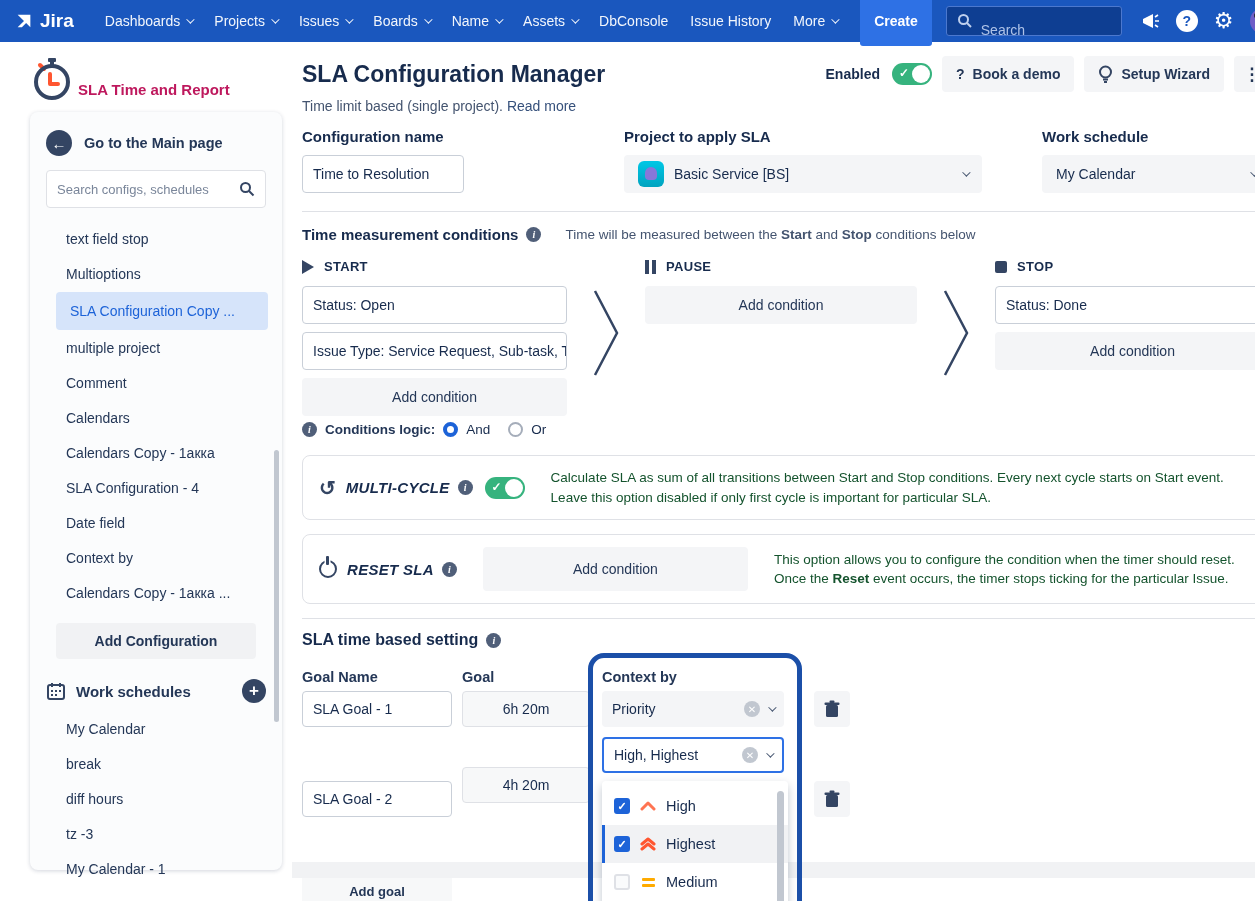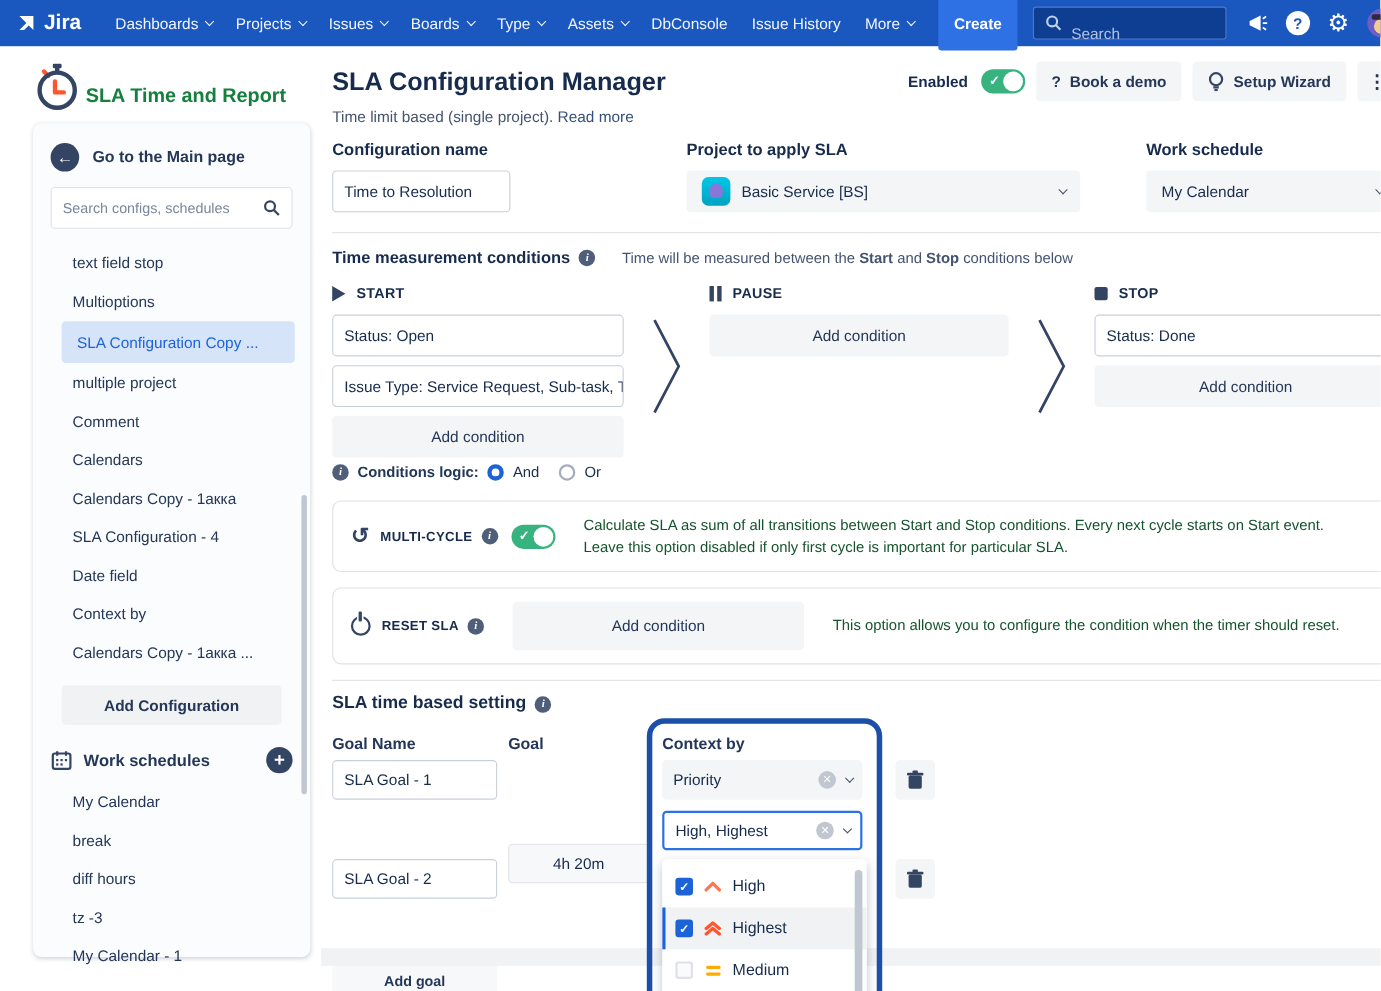--- a/index.html
+++ b/index.html
@@ -23,21 +23,21 @@
   .avatar .face { position:absolute; left:6px; top:9px; width:14px; height:14px; border-radius:50%; background:#F5CB8F; }
   .avatar .cap { position:absolute; left:4px; top:5px; width:18px; height:5px; background:#2B2B3A; border-radius:2px; }
 
   
   .wrap { display:flex; height:836px; }
   .sidebar { width:292px; flex:0 0 292px; position:relative; }
   .main { flex:1; padding:14px 18px 0 10px; position:relative; }
 
   
   .logo { display:flex; align-items:flex-end; gap:4px; padding:14px 0 6px 30px; }
-  .logo-text { font-size:18px; font-weight:bold; color:#15803d; padding-bottom:4px; }
+  .logo-text { font-size:15px; font-weight:bold; color:#be185d; padding-bottom:4px; }
   .side-panel { margin:4px 10px 0 30px; background:#FBFCFD; border-radius:8px; box-shadow:0 1px 4px rgba(9,30,66,.18); padding:18px 0 14px 0; position:relative; height:758px; }
   .back-row { display:flex; align-items:center; gap:12px; padding:0 16px 14px 16px; font-weight:bold; font-size:14.5px; color:#243757; cursor:pointer; }
   .back-circle { width:26px; height:26px; border-radius:50%; background:#344563; color:#fff; display:flex; align-items:center; justify-content:center; font-size:15px; }
   .side-search { display:flex; align-items:center; margin:0 16px 14px 16px; border:1px solid #DFE1E6; border-radius:4px; background:#fff; height:38px; padding:0 10px; }
   .side-search input { border:none; outline:none; font-size:13px; color:#243757; flex:1; }
   .side-search input::placeholder { color:#7A869A; }
   .mag { width:16px; height:16px; }
   .cfg-item { font-size:14px; color:#243757; padding:9px 10px; margin:1px 14px 1px 26px; border-radius:4px; cursor:pointer; white-space:nowrap; overflow:hidden; }
   .cfg-item.sel { background:#D6E4FA; color:#1D63D8; }
   .add-config { margin:12px 24px 14px 26px; background:#F1F2F4; border:none; border-radius:4px; height:36px; width:200px; font-size:14px; font-weight:bold; color:#243757; cursor:pointer; font-family:inherit; }
@@ -85,21 +85,21 @@
   .sep { margin:30px 26px 0 26px; }
   .logic-row { display:flex; align-items:center; gap:8px; margin:6px 0 18px 0; font-size:13.5px; }
   .logic-lbl { font-weight:bold; color:#243757; }
   .radio { width:15px; height:15px; border-radius:50%; border:2px solid #A5ADBA; background:#fff; display:inline-block; cursor:pointer; }
   .radio.on { border:4.5px solid #1D63D8; }
   .rlbl { margin-right:10px; }
 
   
   .card { border:1px solid #DFE1E6; border-radius:8px; padding:12px 16px; display:flex; align-items:center; margin-bottom:14px; }
   .card-ic { font-size:20px; color:#344563; font-weight:bold; margin-right:10px; }
-  .card-lbl { font-size:12px; font-weight:bold; letter-spacing:.3px; margin-right:8px; white-space:nowrap; }
+  .card-lbl { font-size:15px; font-weight:bold; letter-spacing:.3px; margin-right:8px; white-space:nowrap;font-style:italic; }
   .card-desc { font-size:13.5px; color:#14532d; line-height:1.45; margin-left:26px; }
   .reset-add { width:265px; height:44px; margin-left:26px; background:#F4F5F7; border:none; border-radius:4px; font-size:14px; color:#243757; cursor:pointer; font-family:inherit; flex:0 0 auto; }
   .pwr { width:18px; height:18px; border:2.5px solid #344563; border-radius:50%; position:relative; margin-right:10px; }
   .pwr::after { content:""; position:absolute; left:5px; top:-6px; width:3px; height:9px; background:#344563; border-radius:1px; box-shadow:0 0 0 1.5px #fff; }
 
   
   .goals-head { display:flex; align-items:center; gap:8px; margin:4px 0 14px 0; }
   .goals-head .sec-title { font-size:16px; }
   .goals { position:relative; height:312px; }
   .g-label { position:absolute; font-size:14.5px; font-weight:bold; color:#243757; }
@@ -143,21 +143,21 @@
     </div>
   <div class="nav-item">
       <span>Issues</span>
       <i class="cv"></i>
     </div>
   <div class="nav-item">
       <span>Boards</span>
       <i class="cv"></i>
     </div>
   <div class="nav-item">
-      <span>Type</span>
+      <span>Name</span>
       <i class="cv"></i>
     </div>
   <div class="nav-item">
       <span>Assets</span>
       <i class="cv"></i>
     </div>
   <div class="nav-item">
       <span>DbConsole</span>
     </div>
   <div class="nav-item">
@@ -372,38 +372,40 @@
       </div>
     </div>
 
     <div class="card">
       <span class="pwr"></span>
       <span class="card-lbl">RESET SLA</span>
       <span class="info">i</span>
       <button class="reset-add">Add condition</button>
       <div class="card-desc">
         <div>This option allows you to configure the condition when the timer should reset.</div>
+        <div><span>Once the </span><b>Reset</b><span> event occurs, the timer stops ticking for the particular Issue.</span></div>
       </div>
     </div>
 
     <div class="divider" style="margin:4px 0 12px 0"></div>
 
     <div class="goals-head">
       <span class="sec-title">SLA time based setting</span>
       <span class="info">i</span>
     </div>
 
     <div class="goals">
       <div class="g-label" style="left:0;top:6px">Goal Name</div>
       <div class="g-label" style="left:160px;top:6px">Goal</div>
       <div class="g-label" style="left:300px;top:6px">Context by</div>
 
       <div class="annot"></div>
 
       <input class="g-input" style="left: 0px; top: 28px;" value="SLA Goal - 1">
+      <div class="g-goal" style="left:160px;top:28px">6h 20m</div>
       <div class="ctx-sel">
         <span>Priority</span>
         <span class="clear-x">✕</span>
         <i class="cv cvd"></i>
       </div>
       <button class="trash-btn" style="left:512px;top:28px">
         <svg width="16" height="18" viewBox="0 0 16 18">
             <rect x="2" y="5" width="12" height="12" rx="1.5" fill="#344563"></rect>
             <rect x="0.5" y="2.5" width="15" height="2.5" rx="1" fill="#344563"></rect>
             <rect x="5.5" y="0.5" width="5" height="2.5" rx="1" fill="#344563"></rect>

